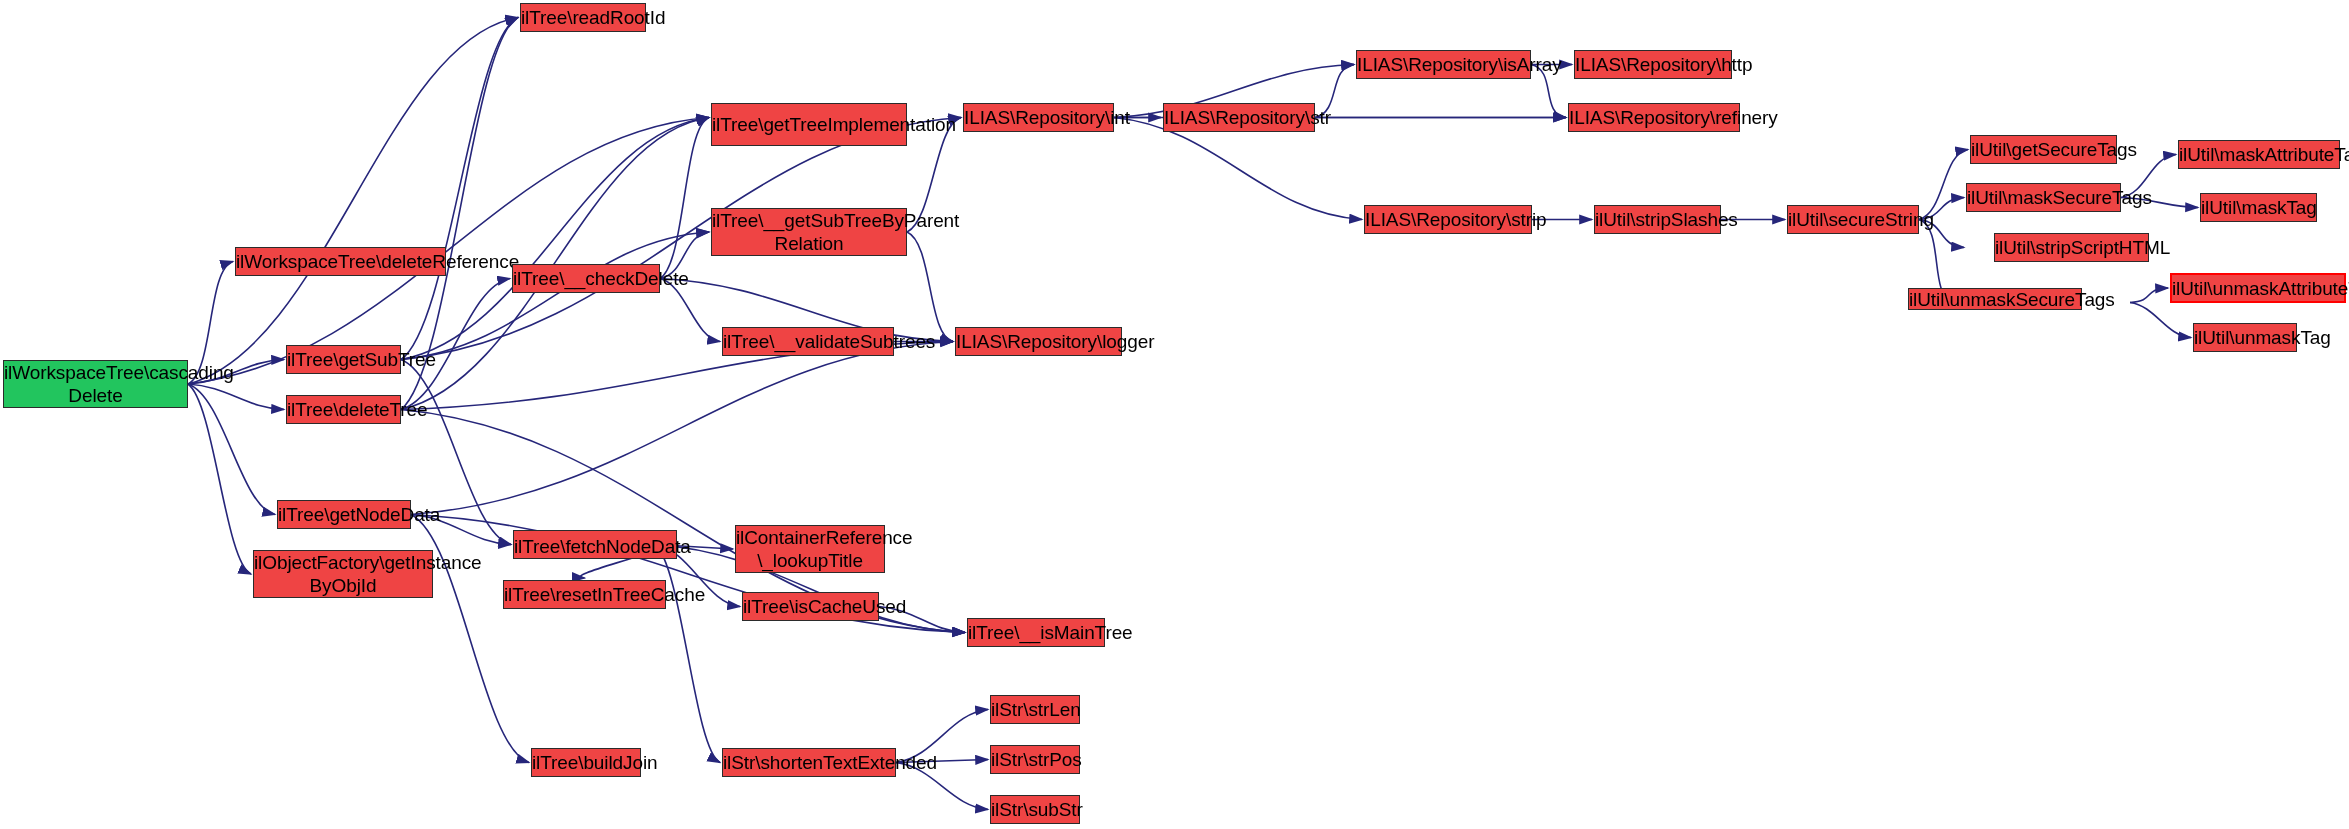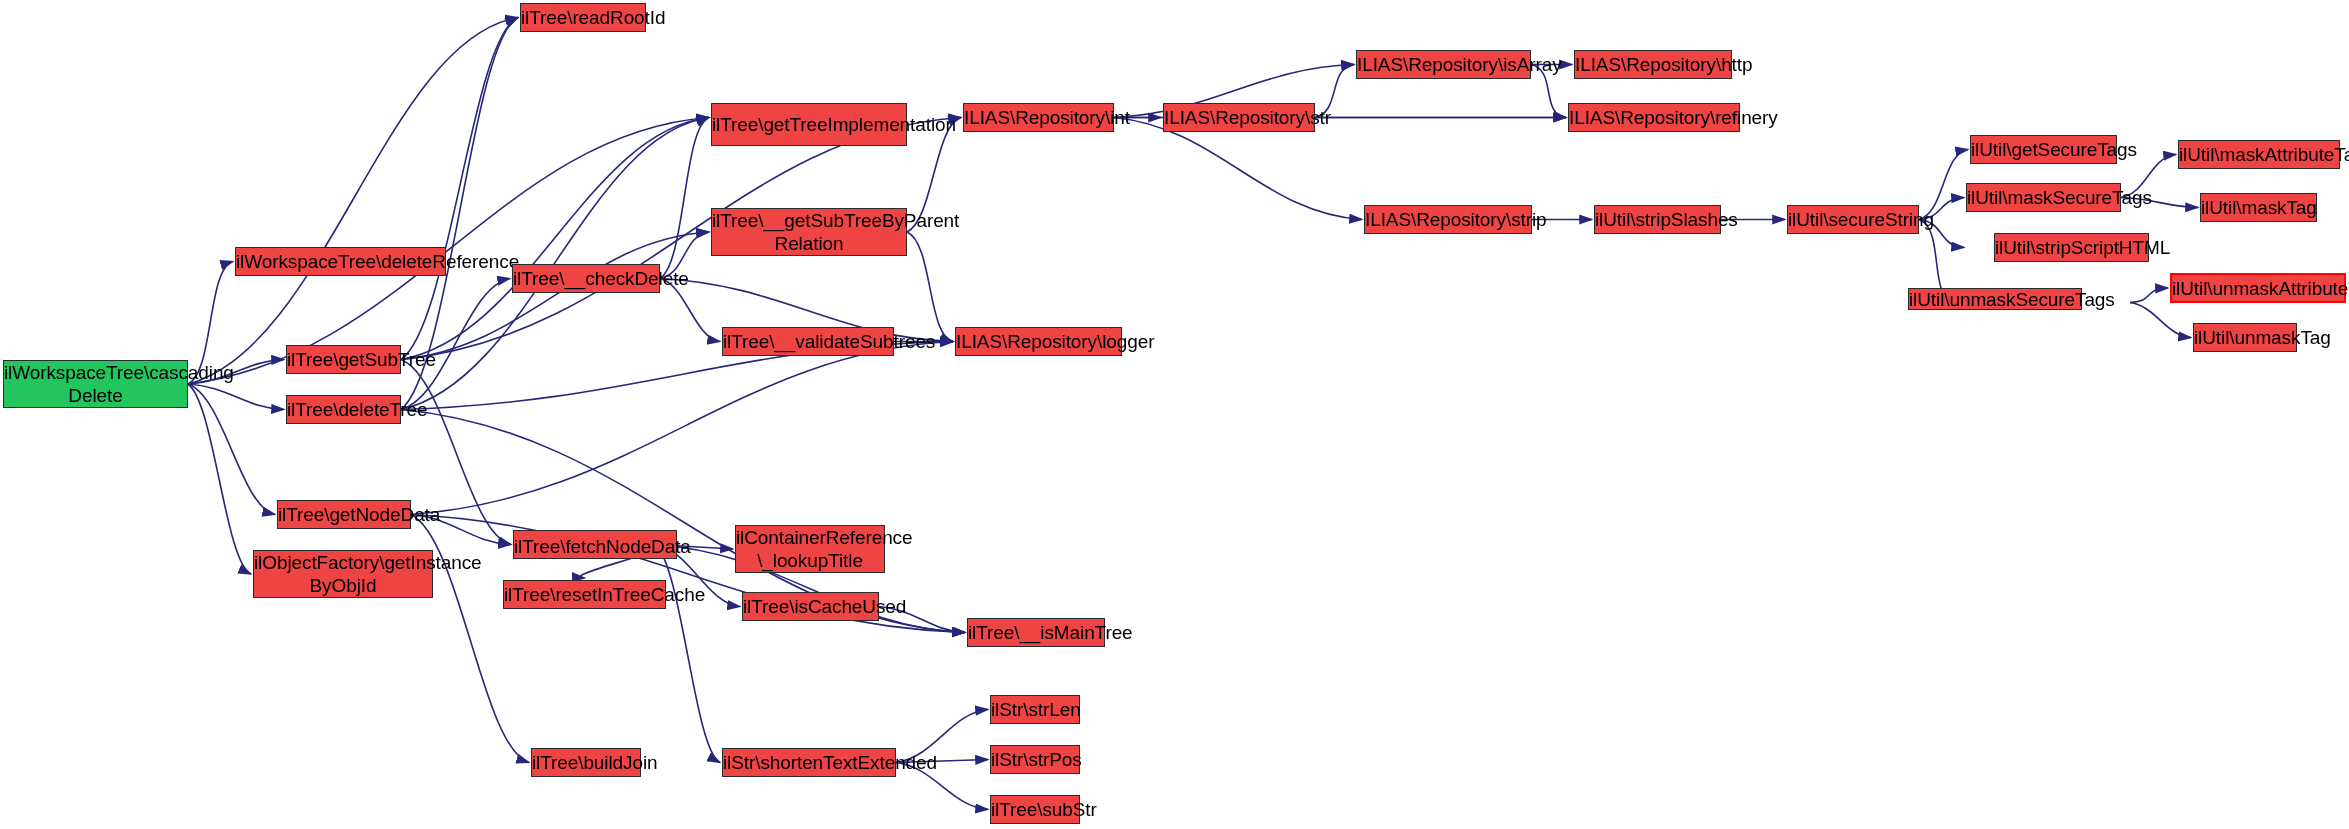--- a/index.html
+++ b/index.html
@@ -121,21 +121,21 @@
       <div class="node" style="left: 513px; top: 530px; width: 164px; height: 29px; align-items: flex-end;"><span>ilTree\fetchNodeData</span></div>
       <div class="node" style="left: 503px; top: 580px; width: 163px; height: 29px;"><span>ilTree\resetInTreeCache</span></div>
       <div class="node" style="left: 735px; top: 525px; width: 150px; height: 48px;"><span>ilContainerReference
 \_lookupTitle</span></div>
       <div class="node" style="left: 742px; top: 592px; width: 137px; height: 29px;"><span>ilTree\isCacheUsed</span></div>
       <div class="node" style="left: 967px; top: 618px; width: 138px; height: 29px;"><span>ilTree\__isMainTree</span></div>
       <div class="node" style="left: 531px; top: 748px; width: 110px; height: 29px;"><span>ilTree\buildJoin</span></div>
       <div class="node" style="left: 722px; top: 748px; width: 174px; height: 29px;"><span>ilStr\shortenTextExtended</span></div>
       <div class="node" style="left: 990px; top: 695px; width: 90px; height: 29px;"><span>ilStr\strLen</span></div>
       <div class="node" style="left: 990px; top: 745px; width: 90px; height: 29px;"><span>ilStr\strPos</span></div>
-      <div class="node" style="left: 990px; top: 795px; width: 90px; height: 29px;"><span>ilTree\subStr</span></div>
+      <div class="node" style="left: 990px; top: 795px; width: 90px; height: 29px;"><span>ilStr\subStr</span></div>
       <div class="node" style="left: 963px; top: 103px; width: 151px; height: 29px;"><span>ILIAS\Repository\int</span></div>
       <div class="node" style="left: 955px; top: 327px; width: 167px; height: 29px;"><span>ILIAS\Repository\logger</span></div>
       <div class="node" style="left: 1163px; top: 103px; width: 152px; height: 29px;"><span>ILIAS\Repository\str</span></div>
       <div class="node" style="left: 1356px; top: 50px; width: 175px; height: 29px;"><span>ILIAS\Repository\isArray</span></div>
       <div class="node" style="left: 1574px; top: 50px; width: 158px; height: 29px;"><span>ILIAS\Repository\http</span></div>
       <div class="node" style="left: 1568px; top: 103px; width: 172px; height: 29px;"><span>ILIAS\Repository\refinery</span></div>
       <div class="node" style="left: 1364px; top: 205px; width: 168px; height: 29px;"><span>ILIAS\Repository\strip</span></div>
       <div class="node" style="left: 1594px; top: 205px; width: 127px; height: 29px;"><span>ilUtil\stripSlashes</span></div>
       <div class="node" style="left: 1787px; top: 205px; width: 132px; height: 29px;"><span>ilUtil\secureString</span></div>
       <div class="node" style="left: 1970px; top: 135px; width: 147px; height: 29px;"><span>ilUtil\getSecureTags</span></div>

